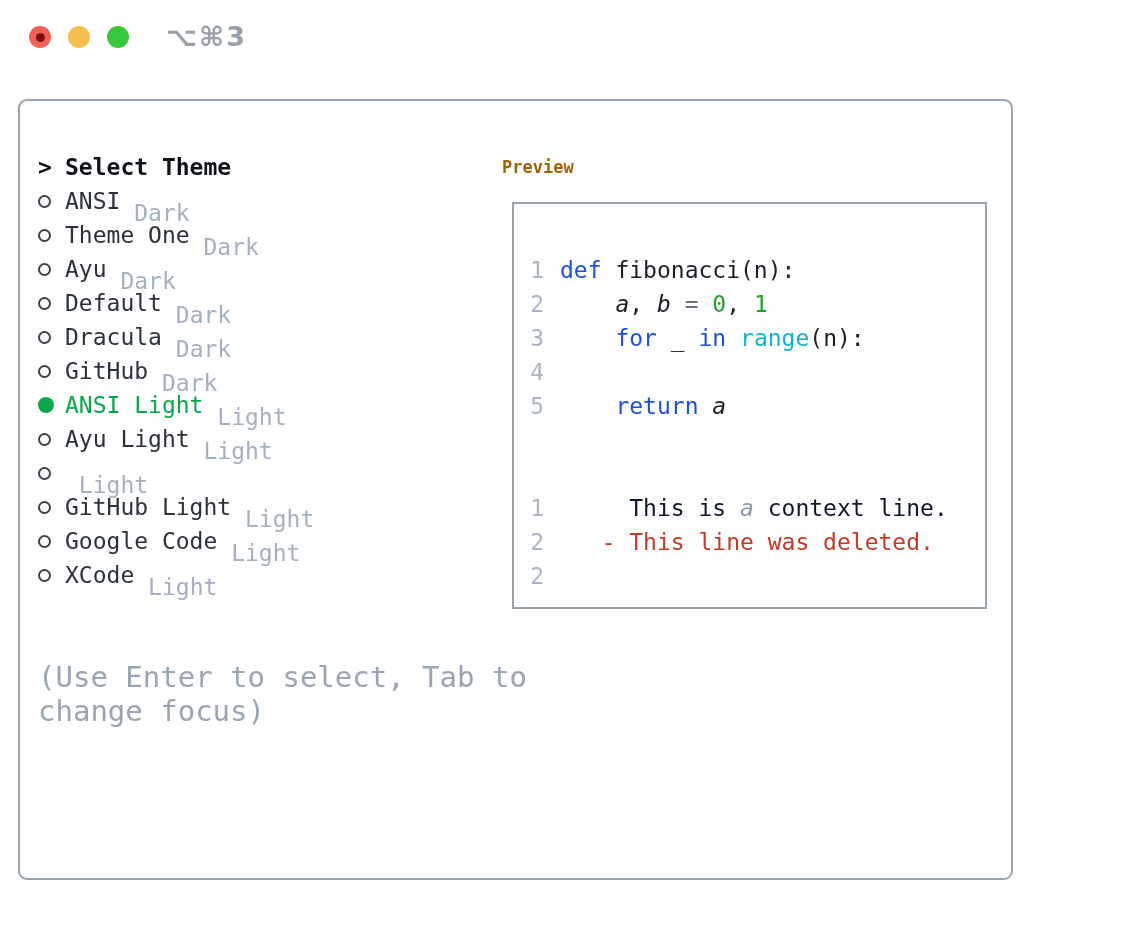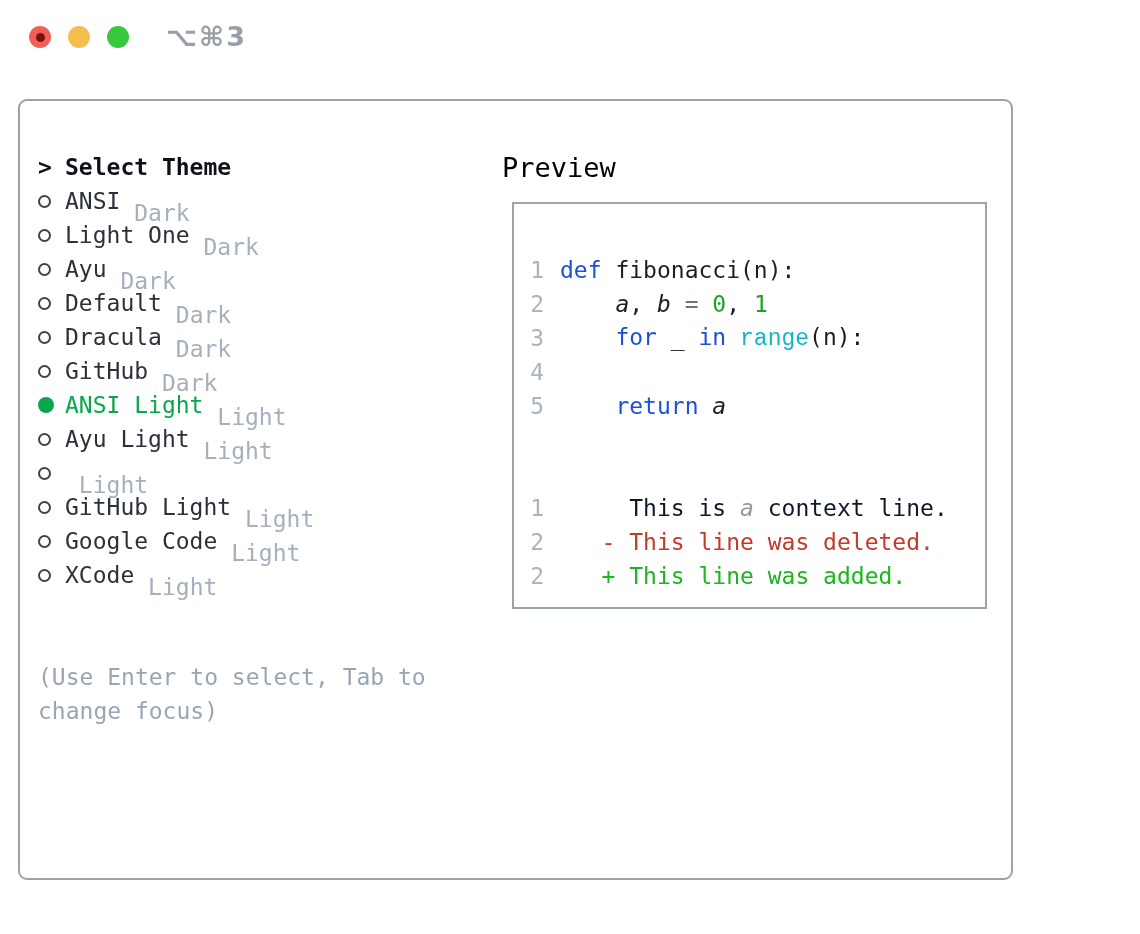--- a/index.html
+++ b/index.html
@@ -39,39 +39,39 @@
   .marker-col{width:27px;display:flex;align-items:center;}
   .marker{width:13px;height:13px;border-radius:50%;border:2px solid #3a424c;box-sizing:border-box;}
   .marker.selected{width:16px;height:16px;border:none;background:#0aa64b;}
   .header-row{font-weight:bold;color:#0e1218;}
   .header-prefix{width:27px;color:#0e1218;}
   .tname{color:#2b313b;}
   .tname.selected{color:#0aa64b;}
   .ttag{color:#a5b0be;margin-top:24px;}
   .spacer{height:34px;}
   .apply-label{color:#14181f;}
-  .hint-line{height:34px;display:flex;align-items:center;font-size:23px;color:#9aa5b3;white-space:pre;}
+  .hint-line{height:34px;display:flex;align-items:center;font-size:29px;color:#9aa5b3;white-space:pre;}
 
   
   .preview-label{
     position:absolute;left:482px;top:49px;height:34px;display:flex;align-items:center;
-    font-size:27px;font-weight:normal;color:#000000;
+    font-size:17px;font-weight:bold;color:#a16207;
   }
   .preview-box{
     position:absolute;left:492px;top:101px;width:471px;height:403px;
     border:2px solid #9aa4ae;background:#fff;
   }
   .code-area{position:absolute;left:16px;top:49px;right:6px;}
   .code-line{height:34px;display:flex;align-items:center;font-size:23px;}
   .lnum{width:14px;margin-right:16px;text-align:right;color:#a9b4c0;flex:none;}
   .code{white-space:pre;color:#1a1e25;}
   .gap2{height:68px;}
   .tk-plain{color:#1a1e25;}
   .tk-kw{color:#1d50d8;}
-  .tk-fn{color:#10b5c9;font-family:Liberation Mono, monospace;}
+  .tk-fn{color:#10b5c9;}
   .tk-num{color:#1ca322;}
   .tk-var{color:#1a1e25;font-style:italic;}
   .tk-op{color:#6a7380;}
   .tk-ctx{color:#0f172a;}
   .tk-ctxvar{color:#8f99a6;font-style:italic;}
   .tk-del{color:#c23a28;}
   .tk-add{color:#1db41f;}
 </style>
 </head>
 <body>
@@ -92,21 +92,21 @@
   <div class="panel">
 
     <div class="left-col">
       <div class="row header-row">
         <span class="header-prefix">&gt;</span>
         <span>Select Theme</span>
       </div>
 
       <div id="theme-list">
           <div class="row"><span class="marker-col"><span class="marker"></span></span><span class="tname">ANSI</span><span class="ttag"> Dark</span></div>
-          <div class="row"><span class="marker-col"><span class="marker"></span></span><span class="tname">Light One</span><span class="ttag"> Dark</span></div>
+          <div class="row"><span class="marker-col"><span class="marker"></span></span><span class="tname">Theme One</span><span class="ttag"> Dark</span></div>
           <div class="row"><span class="marker-col"><span class="marker"></span></span><span class="tname">Ayu</span><span class="ttag"> Dark</span></div>
           <div class="row"><span class="marker-col"><span class="marker"></span></span><span class="tname">Default</span><span class="ttag"> Dark</span></div>
           <div class="row"><span class="marker-col"><span class="marker"></span></span><span class="tname">Dracula</span><span class="ttag"> Dark</span></div>
           <div class="row"><span class="marker-col"><span class="marker"></span></span><span class="tname">GitHub</span><span class="ttag"> Dark</span></div>
           <div class="row"><span class="marker-col"><span class="marker selected"></span></span><span class="tname selected">ANSI Light</span><span class="ttag"> Light</span></div>
           <div class="row"><span class="marker-col"><span class="marker"></span></span><span class="tname">Ayu Light</span><span class="ttag"> Light</span></div>
           <div class="row"><span class="marker-col"><span class="marker"></span></span><span class="ttag"> Light</span></div>
           <div class="row"><span class="marker-col"><span class="marker"></span></span><span class="tname">GitHub Light</span><span class="ttag"> Light</span></div>
           <div class="row"><span class="marker-col"><span class="marker"></span></span><span class="tname">Google Code</span><span class="ttag"> Light</span></div>
           <div class="row"><span class="marker-col"><span class="marker"></span></span><span class="tname">XCode</span><span class="ttag"> Light</span></div>
@@ -154,20 +154,19 @@
             <div class="code-line">
               <span class="lnum">1</span>
               <span class="code"><span class="tk-ctx">     This is </span><span class="tk-ctxvar">a</span><span class="tk-ctx"> context line.</span></span>
             </div>
             <div class="code-line">
               <span class="lnum">2</span>
               <span class="code"><span class="tk-del">   - This line was deleted.</span></span>
             </div>
             <div class="code-line">
               <span class="lnum">2</span>
-              <span class="code"><span class="tk-add">   + This line was added.</span></span>
             </div>
           </div>
       </div>
     </div>
 
   </div>
 </div>
 
 </body></html>

